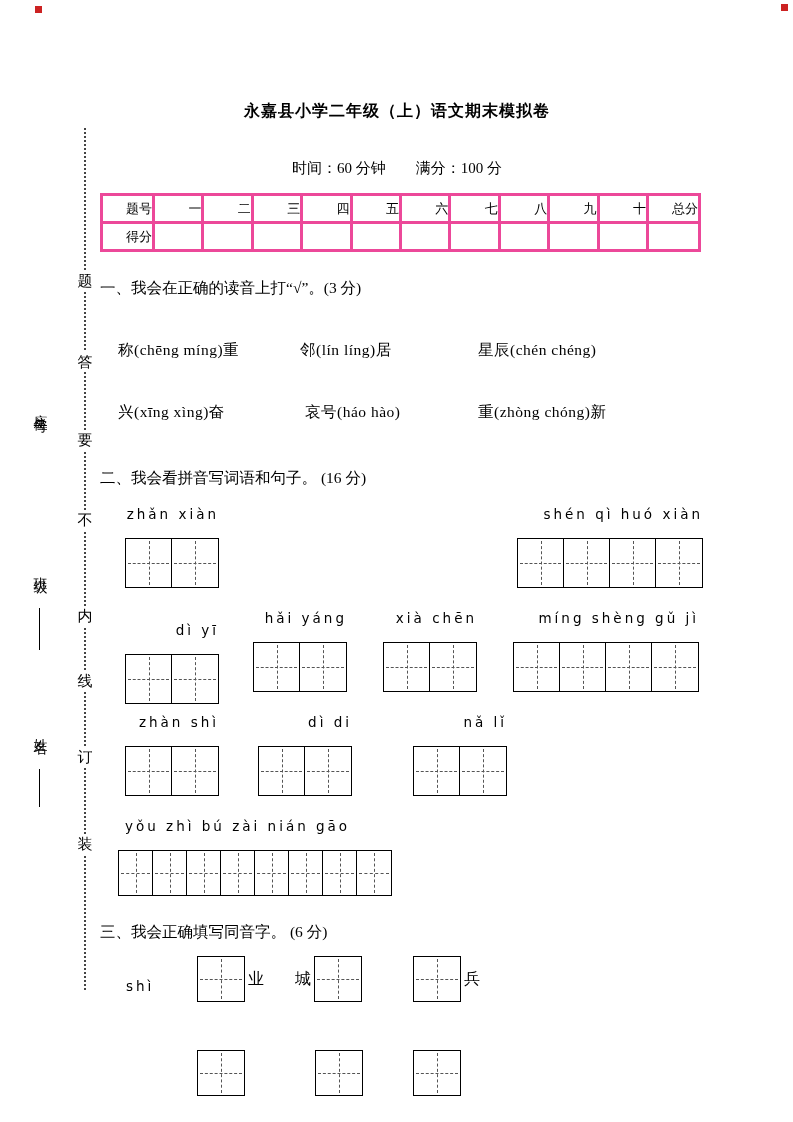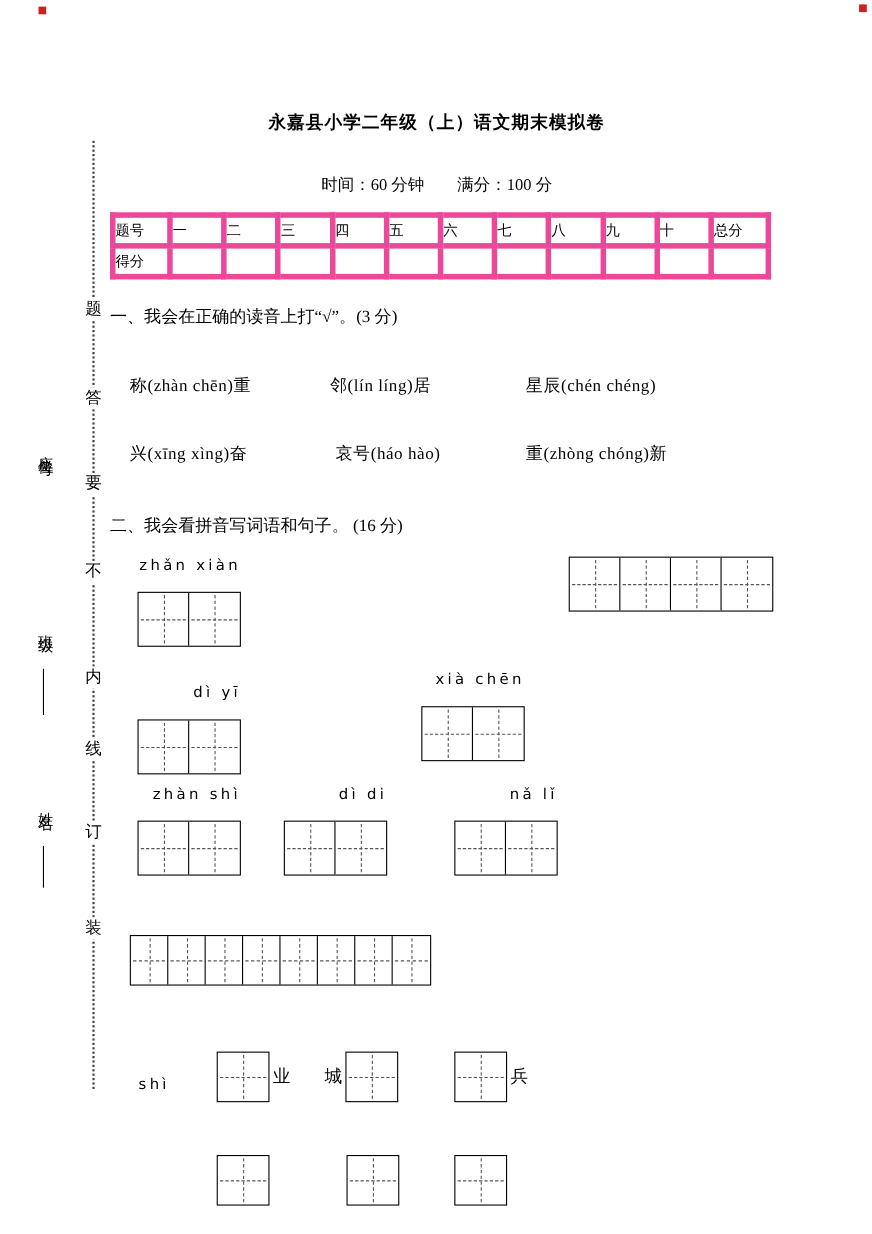--- a/index.html
+++ b/index.html
@@ -16,21 +16,21 @@
     font-size:16px; font-weight:bold; letter-spacing:1px;
   }
   .meta { position:absolute; top:159px; left:97px; width:600px; text-align:center; font-size:15px; }
   .meta .gap { display:inline-block; width:30px; }
 
   
   .score-table {
     position:absolute; top:193px; left:100px; width:601px;
     border-collapse:collapse; table-layout:fixed; font-size:13px;
   }
-  .score-table td { border:5px solid #ec4899; height:28px; text-align:left; padding:0; }
+  .score-table td { border:3px solid #ec4899; height:28px; text-align:right; padding:0; }
 
   
   .binding-line { position:absolute; left:84px; top:128px; height:862px; width:0; border-left:2px dotted #444; }
   .bind-char { position:absolute; left:76px; width:18px; text-align:center; background:#fff; font-size:15px; line-height:20px; }
   .v-label { position:absolute; writing-mode:vertical-rl; font-size:14px; letter-spacing:3px; white-space:nowrap; }
   .v-line { position:absolute; left:39px; width:1px; background:#000; }
 
   
   .sec-heading { position:absolute; left:100px; font-size:15.5px; white-space:nowrap; }
   .s1-row { position:absolute; left:118px; height:22px; font-size:15.5px; }
@@ -131,62 +131,79 @@
         <td></td>
         <td></td>
         <td></td>
         <td></td>
       </tr>
     </tbody>
   </table>
 
   <div class="sec-heading" style="top:278px">一、我会在正确的读音上打“√”。(3 分)</div>
   <div class="s1-row" style="top:340px">
-    <span class="s1-item" style="left:0">称(zhàn chēn)重</span>
+    <span class="s1-item" style="left:0">称(chēng míng)重</span>
     <span class="s1-item" style="left:182px">邻(lín líng)居</span>
     <span class="s1-item" style="left:360px">星辰(chén chéng)</span>
   </div>
   <div class="s1-row" style="top:402px">
     <span class="s1-item" style="left:0">兴(xīng xìng)奋</span>
     <span class="s1-item" style="left:187px">哀号(háo hào)</span>
     <span class="s1-item" style="left:360px">重(zhòng chóng)新</span>
   </div>
 
   <div class="sec-heading" style="top:468px">二、我会看拼音写词语和句子。 (16 分)</div>
 
   <div class="pin-group" style="left:125px; top:506px; width:94px">
     <div class="pinyin pinyin-text">zhǎn xiàn</div>
     <div class="grid">
         <div class="cell"></div>
         <div class="cell"></div>
       </div>
   </div>
   <div class="pin-group" style="left:517px; top:506px; width:186px">
+    <div class="pinyin pinyin-text">shén qì huó xiàn</div>
     <div class="grid">
         <div class="cell"></div>
         <div class="cell"></div>
         <div class="cell"></div>
         <div class="cell"></div>
       </div>
   </div>
 
   <div class="pin-group" style="left:125px; top:622px; width:94px">
     <div class="pinyin pinyin-text">dì yī</div>
     <div class="grid">
         <div class="cell"></div>
         <div class="cell"></div>
       </div>
   </div>
+  <div class="pin-group" style="left:253px; top:610px; width:94px">
+    <div class="pinyin pinyin-text">hǎi yáng</div>
+    <div class="grid">
+        <div class="cell"></div>
+        <div class="cell"></div>
+      </div>
+  </div>
   <div class="pin-group" style="left:383px; top:610px; width:94px">
     <div class="pinyin pinyin-text">xià chēn</div>
     <div class="grid">
         <div class="cell"></div>
         <div class="cell"></div>
       </div>
   </div>
+  <div class="pin-group" style="left:513px; top:610px; width:186px">
+    <div class="pinyin pinyin-text">míng shèng gǔ jì</div>
+    <div class="grid">
+        <div class="cell"></div>
+        <div class="cell"></div>
+        <div class="cell"></div>
+        <div class="cell"></div>
+      </div>
+  </div>
 
   <div class="pin-group" style="left:125px; top:714px; width:94px">
     <div class="pinyin pinyin-text">zhàn shì</div>
     <div class="grid">
         <div class="cell"></div>
         <div class="cell"></div>
       </div>
   </div>
   <div class="pin-group" style="left:258px; top:714px; width:94px">
     <div class="pinyin pinyin-text">dì di</div>
@@ -196,31 +213,33 @@
       </div>
   </div>
   <div class="pin-group" style="left:413px; top:714px; width:94px">
     <div class="pinyin pinyin-text">nǎ lǐ</div>
     <div class="grid">
         <div class="cell"></div>
         <div class="cell"></div>
       </div>
   </div>
 
+  <div class="sentence-pinyin pinyin-text">yǒu zhì bú zài nián gāo</div>
   <div class="grid small sentence-grid">
       <div class="cell"></div>
       <div class="cell"></div>
       <div class="cell"></div>
       <div class="cell"></div>
       <div class="cell"></div>
       <div class="cell"></div>
       <div class="cell"></div>
       <div class="cell"></div>
     </div>
 
+  <div class="sec-heading" style="top:922px">三、我会正确填写同音字。 (6 分)</div>
   <div class="ty-label pinyin-text" style="left:126px; top:978px">shì</div>
 
   <div class="ty-item" style="left:197px; top:956px">
     <div class="tbox"></div>
     <span>业</span>
   </div>
   <div class="ty-item" style="left:295px; top:956px">
     <span>城</span>
     <div class="tbox"></div>
   </div>

